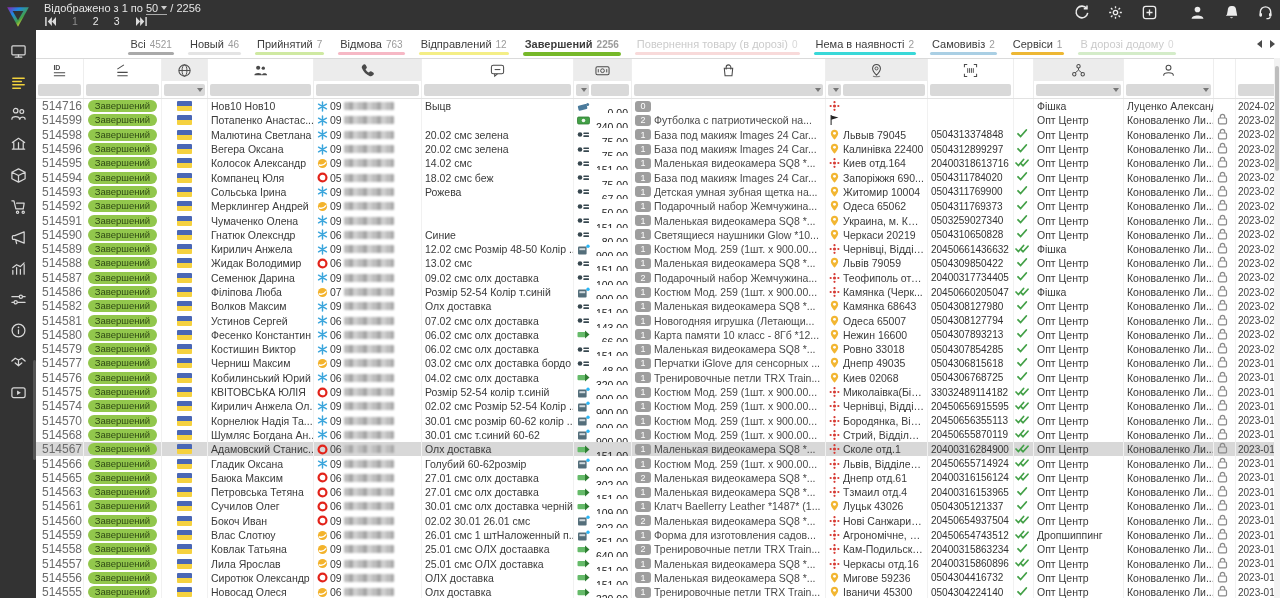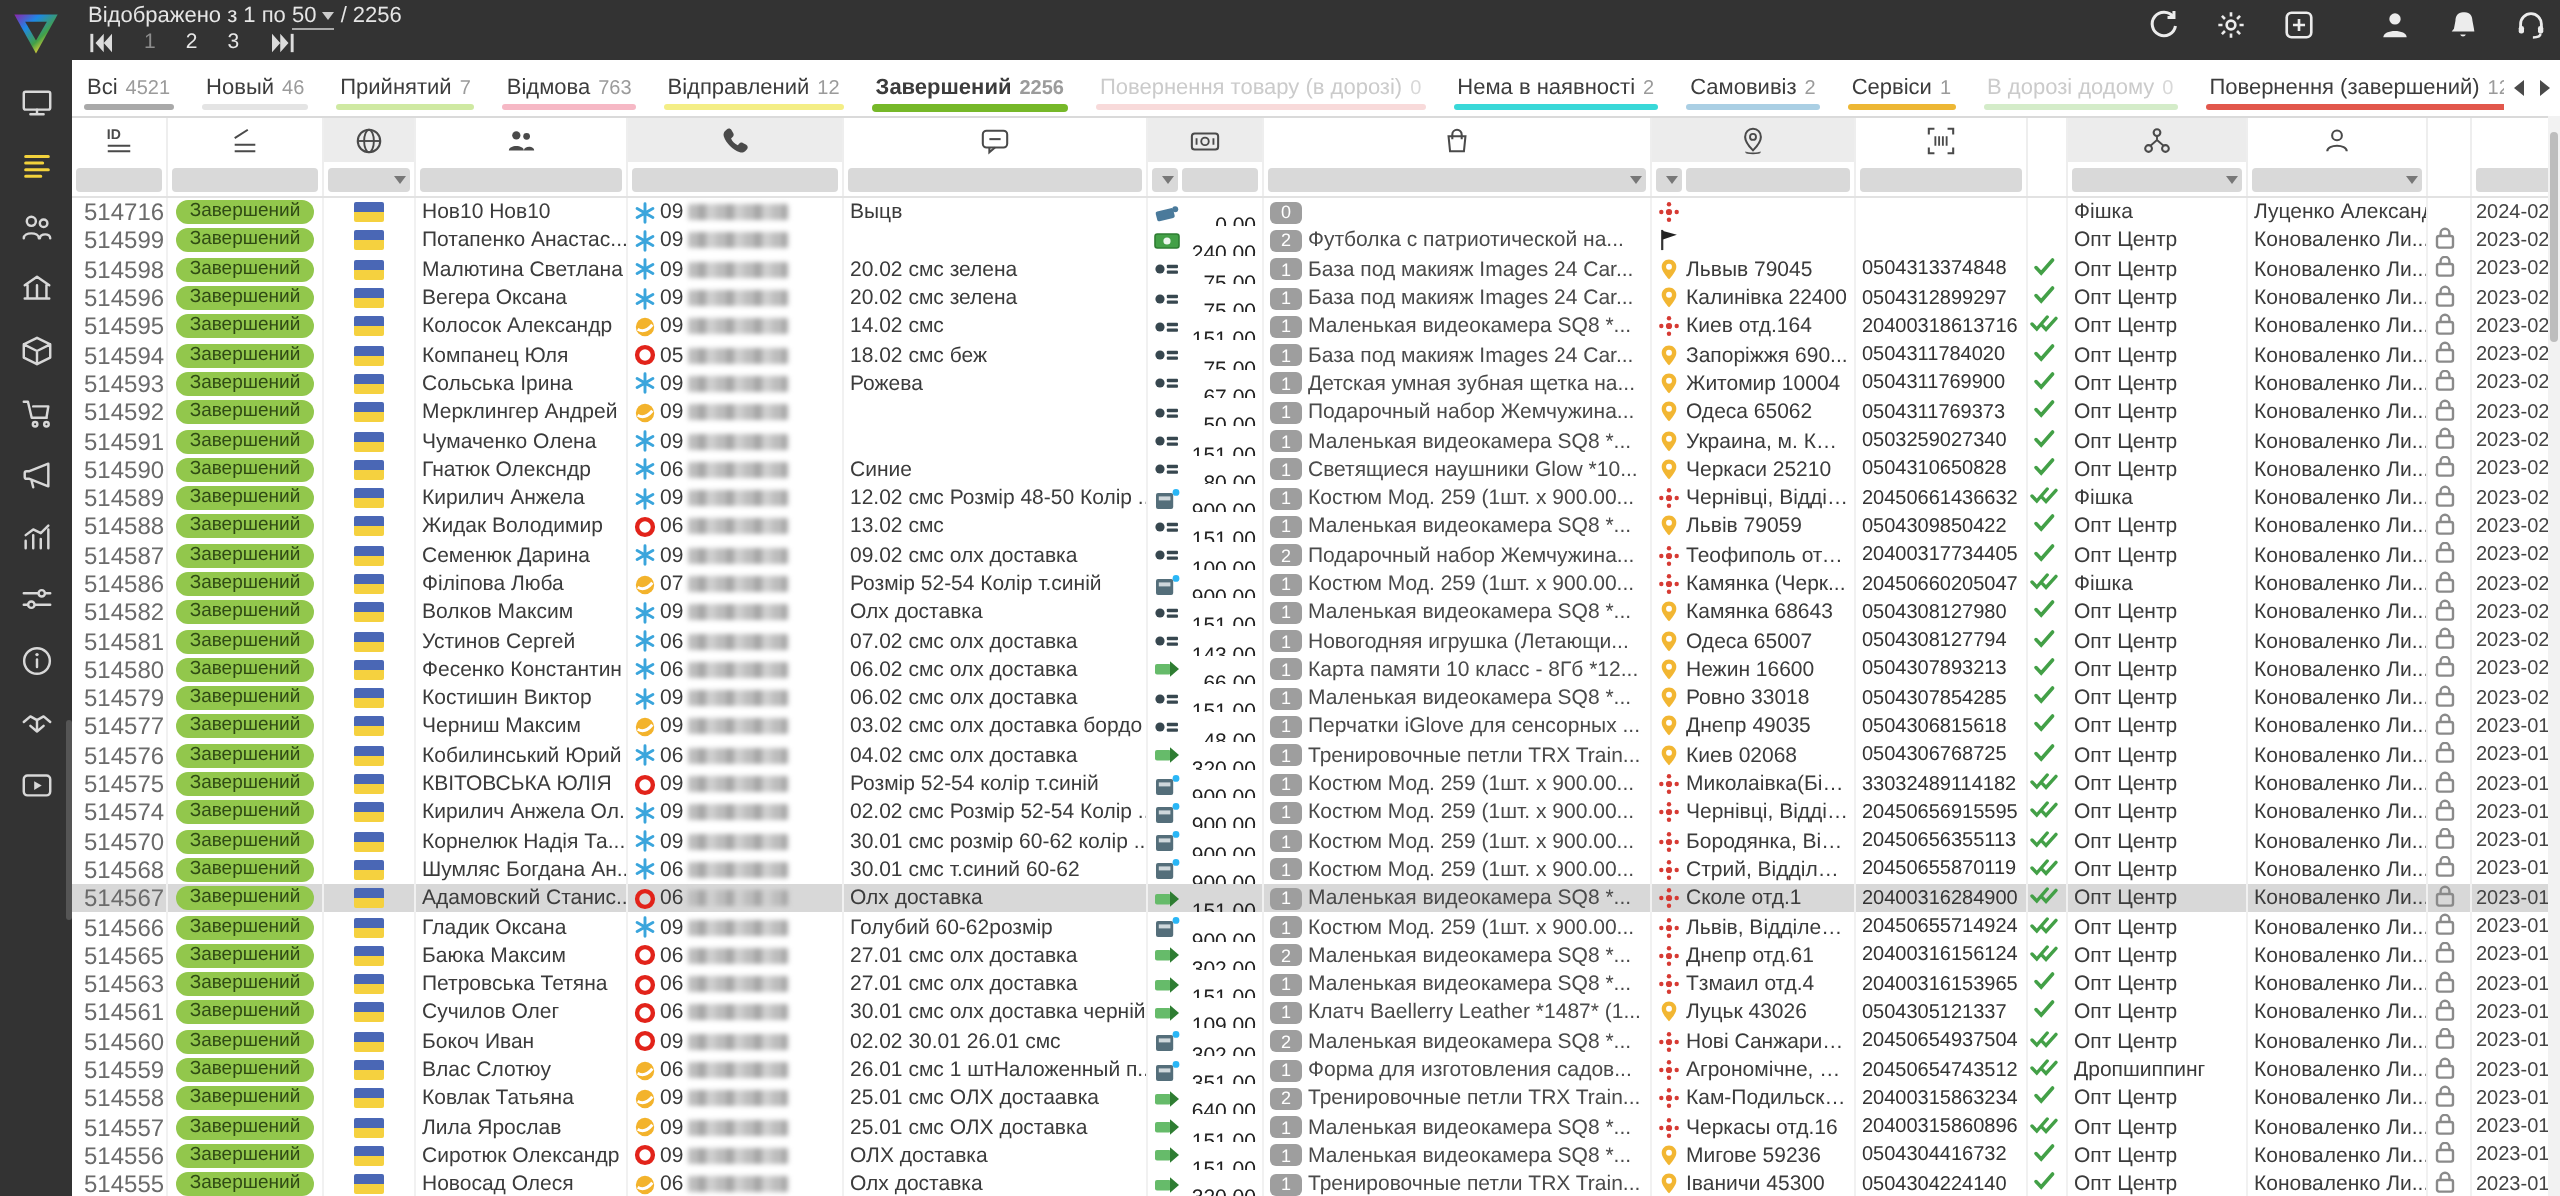--- a/index.html
+++ b/index.html
@@ -291,25 +291,20 @@
           <div class="tab">
             <span class="lbl">Сервіси</span>
             <span class="cnt">1</span>
             <span class="ul" style="background: rgb(237, 183, 52);"></span>
           </div>
           <div class="tab muted">
             <span class="lbl">В дорозі додому</span>
             <span class="cnt">0</span>
             <span class="ul" style="background: rgb(212, 236, 201);"></span>
           </div>
-          <div class="tab">
-            <span class="lbl">Повернення (завершений)</span>
-            <span class="cnt">125</span>
-            <span class="ul" style="background: rgb(226, 87, 76);"></span>
-          </div>
           <div class="tab muted">
             <span class="cnt"></span>
           </div>
         </div>
       <div class="tab-arrows">
         <span class="arr-l"></span>
         <span class="arr-r"></span>
       </div>
     </div>
     <div class="thead" id="thead">
@@ -1046,21 +1041,21 @@
             <span class="qty">1</span>
             <span class="txt">Светящиеся наушники Glow *10...</span>
           </div>
           <div class="cell">
             <span class="locico">
               <svg viewBox="0 0 12 13">
                 <path d="M6 .8C3.6.8 2 2.6 2 4.8 2 7.4 6 11.6 6 11.6s4-4.2 4-6.8C10 2.6 8.4.8 6 .8z" fill="#f2b632"></path>
                 <circle cx="6" cy="4.7" r="1.6" fill="#fff"></circle>
               </svg>
             </span>
-            <span class="txt">Черкаси 25210</span>
+            <span class="txt">Черкаси 20219</span>
           </div>
           <div class="cell c-ttn">0504310650828</div>
           <div class="cell c-chk">
             <span><svg viewBox="0 0 14 11">
                 <path d="M3 5.8l2.6 2.7L11.3 2" stroke="#43a047" stroke-width="1.8" fill="none" stroke-linecap="round"></path>
               </svg></span>
           </div>
           <div class="cell txt">Опт Центр</div>
           <div class="cell txt">Коноваленко Ли...</div>
           <div class="cell c-lock">

